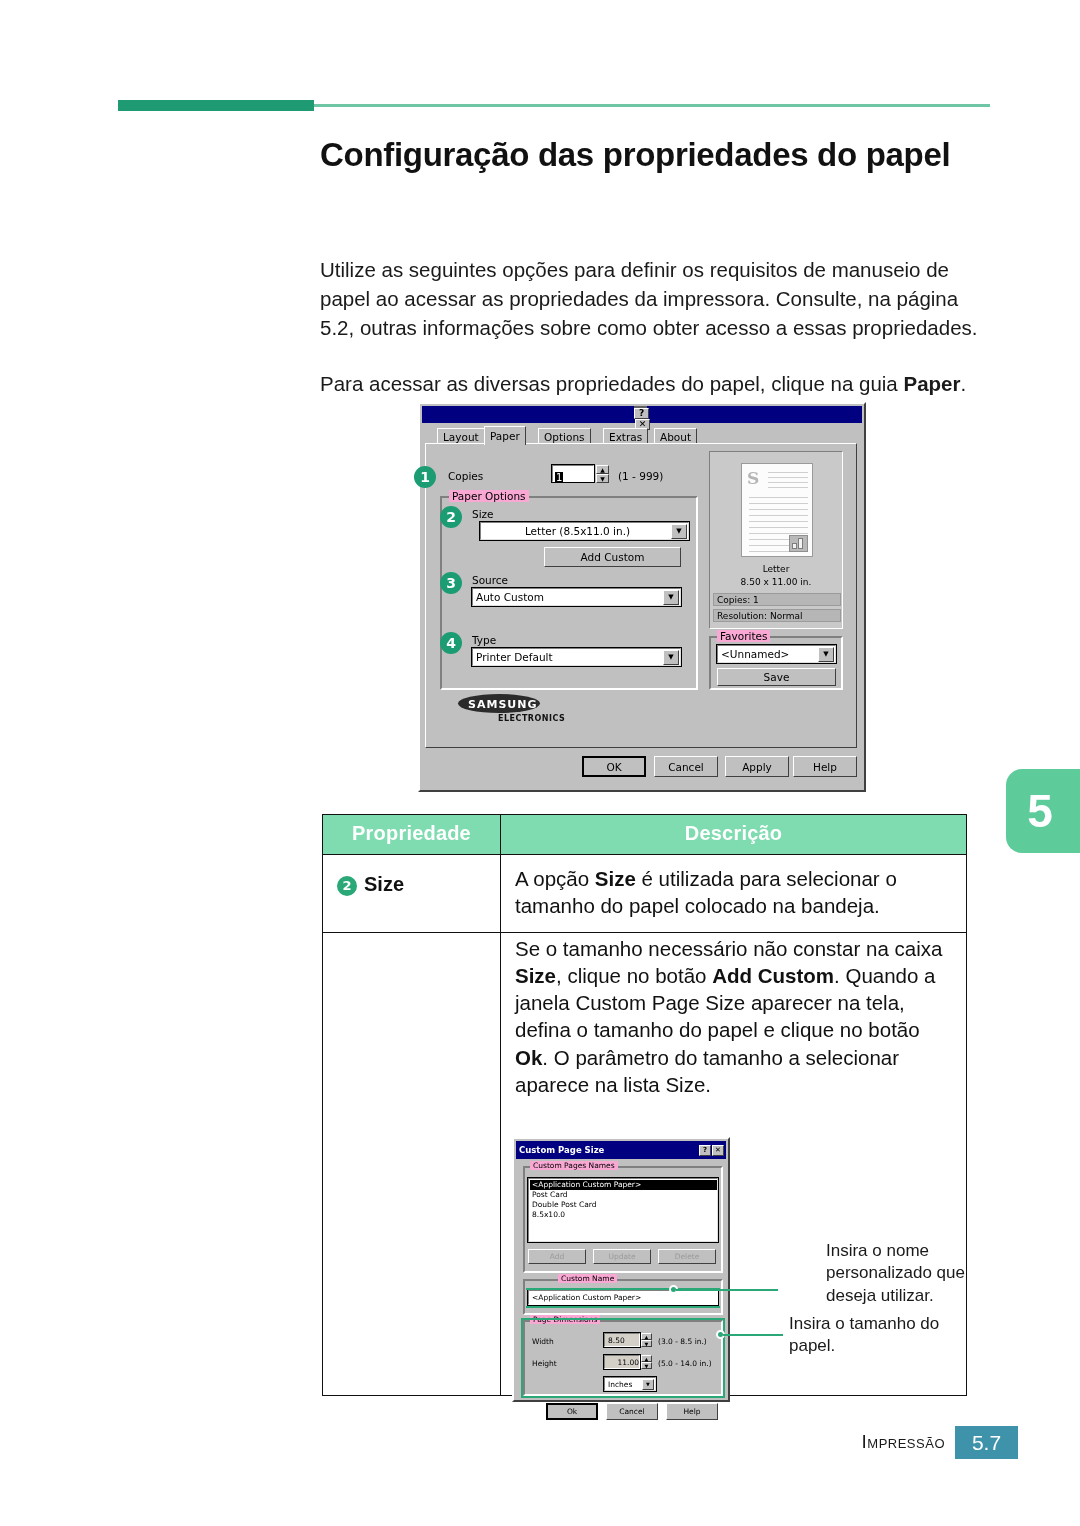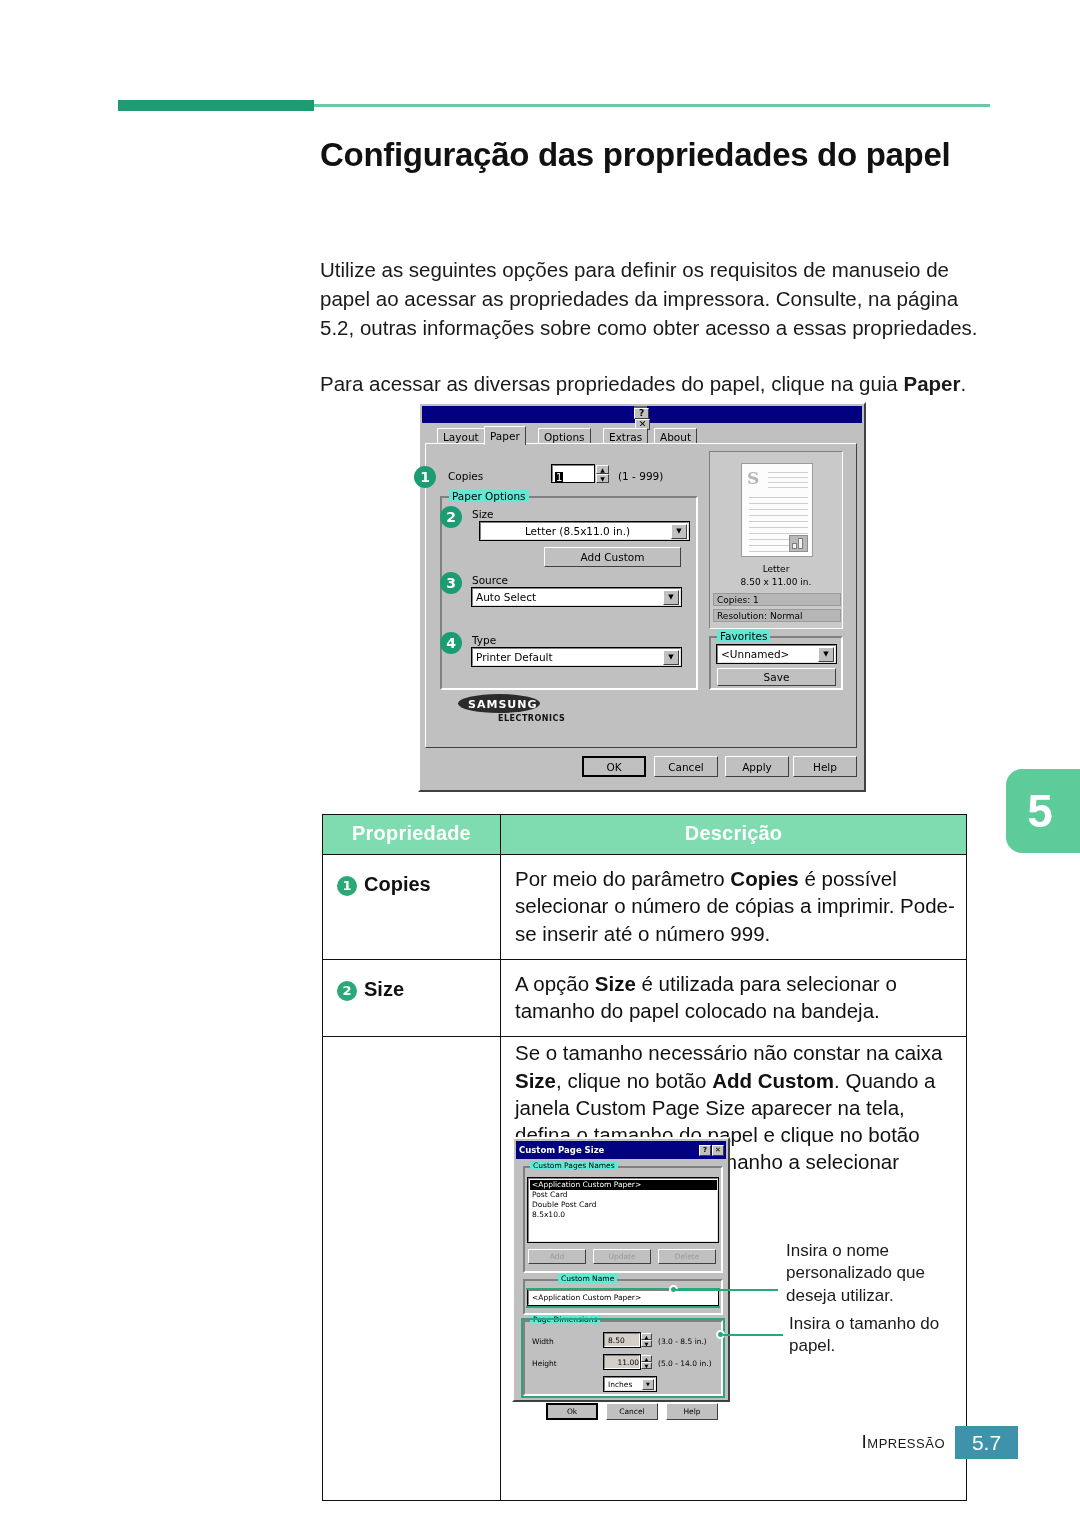--- a/index.html
+++ b/index.html
@@ -75,21 +75,21 @@
     border:1px solid #808080;
     border-right-color:#fff; border-bottom-color:#fff;
     position:absolute;
   }
   .group-inner {
     border:1px solid #fff; border-left-color:#808080; border-top-color:#808080;
     width:100%; height:100%;
     border-right-color:#fff; border-bottom-color:#fff;
   }
   .group-label {
-    position:absolute; background:#5eead4; padding:0 3px;text-align:center;
+    position:absolute; background:#f9a8d4; padding:0 3px;text-align:center;
   }
   .combo {
     position:absolute; background:#fff;
     border-top:1px solid #808080; border-left:1px solid #808080;
     border-right:1px solid #dfdfdf; border-bottom:1px solid #dfdfdf;
     outline:1px solid #000;
     display:flex; align-items:center;
   }
   .combo .cb-text { flex:1; padding-left:3px; white-space:nowrap; overflow:hidden; }
   .combo .cb-arrow {
@@ -300,21 +300,21 @@
     <div style="position:absolute;left:46px;top:64px;font-size:10.5px;">Size</div>
     <div class="combo" style="left:54px;top:78px;width:209px;height:18px;font-size:10.5px;text-align:center;">
       <span class="cb-text">Letter (8.5x11.0 in.)</span>
       <span class="cb-arrow" style="width:16px;height:15px;margin-right:1px;font-size:7px;">▼</span>
     </div>
     <div class="btn" style="position:absolute;left:118px;top:103px;width:137px;height:20px;font-size:10.5px;">Add Custom</div>
 
     <div style="position:absolute;left:14px;top:128px;width:22px;height:22px;border-radius:50%;background:#1b9c72;color:#fff;font-size:14px;font-weight:bold;display:flex;align-items:center;justify-content:center;z-index:20;">3</div>
     <div style="position:absolute;left:46px;top:130px;font-size:10.5px;">Source</div>
     <div class="combo" style="left:46px;top:144px;width:209px;height:18px;font-size:10.5px;">
-      <span class="cb-text">Auto Select</span>
+      <span class="cb-text">Auto Custom</span>
       <span class="cb-arrow" style="width:16px;height:15px;margin-right:1px;font-size:7px;">▼</span>
     </div>
 
     <div style="position:absolute;left:14px;top:188px;width:22px;height:22px;border-radius:50%;background:#1b9c72;color:#fff;font-size:14px;font-weight:bold;display:flex;align-items:center;justify-content:center;z-index:20;">4</div>
     <div style="position:absolute;left:46px;top:190px;font-size:10.5px;">Type</div>
     <div class="combo" style="left:46px;top:204px;width:209px;height:18px;font-size:10.5px;">
       <span class="cb-text">Printer Default</span>
       <span class="cb-arrow" style="width:16px;height:15px;margin-right:1px;font-size:7px;">▼</span>
     </div>
 
@@ -374,26 +374,20 @@
 <table id="prop-table">
   <thead>
     <tr>
       <th class="col-prop">Propriedade</th>
       <th>Descrição</th>
     </tr>
   </thead>
   <tbody>
     <tr>
       <td class="cell-prop">
-        <span class="badge">1</span><span>Copies</span>
-      </td>
-      <td class="cell-desc">Por meio do parâmetro <b>Copies</b> é possível selecionar o número de cópias a imprimir. Pode-se inserir até o número 999.</td>
-    </tr>
-    <tr>
-      <td class="cell-prop">
         <span class="badge">2</span><span>Size</span>
       </td>
       <td class="cell-desc">A opção <b>Size</b> é utilizada para selecionar o tamanho do papel colocado na bandeja.</td>
     </tr>
     <tr>
       <td class="cell-prop" style="border-top:none;">&nbsp;</td>
       <td class="cell-desc" style="border-top:none;padding-top:2px;">
         <div>Se o tamanho necessário não constar na caixa <b>Size</b>, clique no botão <b>Add Custom</b>. Quando a janela Custom Page Size aparecer na tela, defina o tamanho do papel e clique no botão <b>Ok</b>. O parâmetro do tamanho a selecionar aparece na lista Size.</div>
 
         <div style="height:285px;"></div>
@@ -467,21 +461,21 @@
 
     <div class="hl-box" style="left:5px;top:162px;width:204px;height:80px;"></div>
 
     <div class="conn-line" style="left:10px;top:132px;width:194px;height:2px;"></div>
     <div class="conn-line" style="left:10px;top:150px;width:194px;height:2px;"></div>
   </div>
 </div>
 
 <div class="conn-dot" style="left:669px;top:1285px;"></div>
 <div class="conn-line" style="left:676px;top:1289px;width:102px;"></div>
-<div class="annot" style="left:786px;top:1240px;width:175px;">Insira o nome personalizado que deseja utilizar.</div>
+<div class="annot" style="left:826px;top:1240px;width:175px;">Insira o nome personalizado que deseja utilizar.</div>
 
 <div class="conn-dot" style="left:716px;top:1330px;"></div>
 <div class="conn-line" style="left:723px;top:1334px;width:60px;"></div>
 <div class="annot" style="left:789px;top:1313px;width:180px;">Insira o tamanho do papel.</div>
 
 <div id="page-tab">5</div>
 
 <div id="footer">
   <div id="footer-label">Impressão</div>
   <div id="footer-page">5.7</div>

